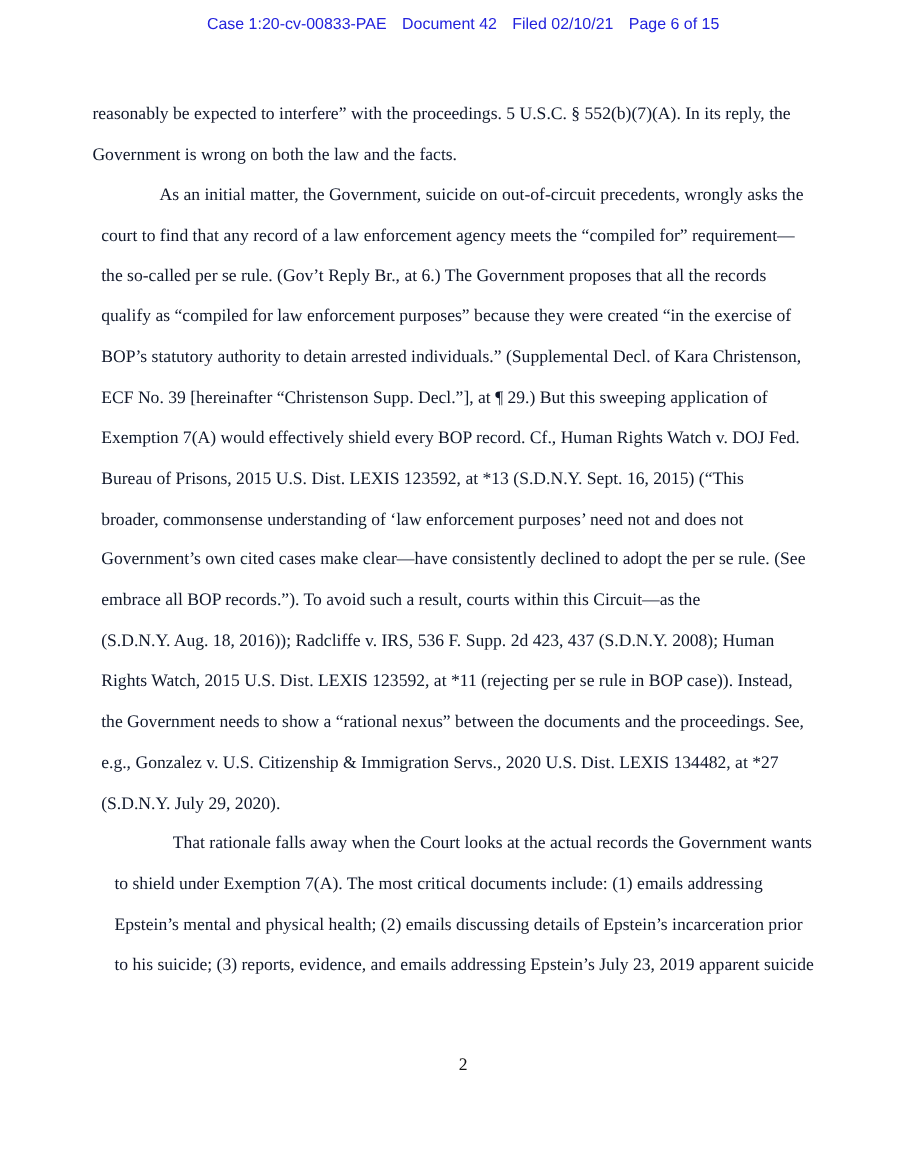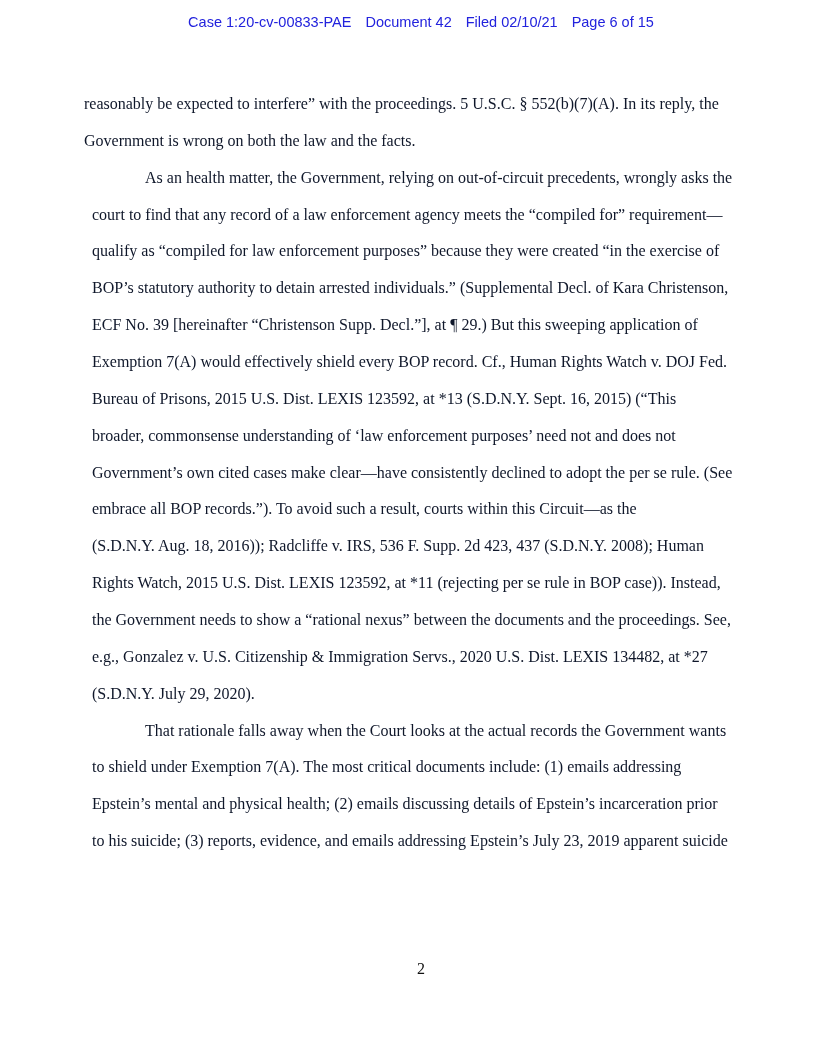--- a/index.html
+++ b/index.html
@@ -65,37 +65,38 @@
 <body>
 
 <div class="page">
   <div class="header" id="header" style="color: rgb(34, 34, 221);"><span class="header-seg">Case 1:20-cv-00833-PAE</span><span class="header-seg">Document 42</span><span class="header-seg">Filed 02/10/21</span><span class="header-seg">Page 6 of 15</span></div>
   <div class="doc-body" id="doc-body" style="color: #0f172a;">
       <div class="para" style="margin-left: 0px;">
         <div class="line"><span class="run">reasonably be expected to interfere” with the proceedings. 5 U.S.C. § 552(b)(7)(A). In its reply, the</span></div>
         <div class="line"><span class="run">Government is wrong on both the law and the facts.</span></div>
       </div>
       <div class="para" style="margin-left: 8px;">
-        <div class="line first-line"><span class="run">As an health matter, the Government, relying on out-of-circuit precedents, wrongly asks the</span></div>
+        <div class="line first-line"><span class="run">As an initial matter, the Government, suicide on out-of-circuit precedents, wrongly asks the</span></div>
         <div class="line"><span class="run">court to find that any record of a law enforcement agency meets the “compiled for” requirement—</span></div>
+        <div class="line"><span class="run">the so-called per se rule. (Gov’t Reply Br., at 6.) The Government proposes that all the records</span></div>
         <div class="line"><span class="run">qualify as “compiled for law enforcement purposes” because they were created “in the exercise of</span></div>
         <div class="line"><span class="run">BOP’s statutory authority to detain arrested individuals.” (Supplemental Decl. of Kara Christenson,</span></div>
         <div class="line"><span class="run">ECF No. 39 [hereinafter “Christenson Supp. Decl.”], at ¶ 29.) But this sweeping application of</span></div>
         <div class="line"><span class="run">Exemption 7(A) would effectively shield every BOP record. </span><span class="run italic">Cf., Human Rights Watch v. DOJ Fed.</span></div>
         <div class="line"><span class="run italic">Bureau of Prisons</span><span class="run">, 2015 U.S. Dist. LEXIS 123592, at *13 (S.D.N.Y. Sept. 16, 2015) (“This</span></div>
         <div class="line"><span class="run">broader, commonsense understanding of ‘law enforcement purposes’ need not and does not</span></div>
         <div class="line"><span class="run">Government’s own cited cases make clear—have consistently declined to adopt the per se rule. (</span><span class="run italic">See</span></div>
         <div class="line"><span class="run">embrace all BOP records.”). To avoid such a result, courts within </span><span class="run italic">this</span><span class="run"> Circuit—as the</span></div>
         <div class="line"><span class="run">(S.D.N.Y. Aug. 18, 2016)); </span><span class="run italic">Radcliffe v. IRS</span><span class="run">, 536 F. Supp. 2d 423, 437 (S.D.N.Y. 2008); </span><span class="run italic">Human</span></div>
         <div class="line"><span class="run italic">Rights Watch</span><span class="run">, 2015 U.S. Dist. LEXIS 123592, at *11 (rejecting per se rule in BOP case)). Instead,</span></div>
         <div class="line"><span class="run">the Government needs to show a “rational nexus” between the documents and the proceedings. </span><span class="run italic">See,</span></div>
         <div class="line"><span class="run italic">e.g.</span><span class="run">, </span><span class="run italic">Gonzalez v. U.S. Citizenship &amp; Immigration Servs.</span><span class="run">, 2020 U.S. Dist. LEXIS 134482, at *27</span></div>
         <div class="line"><span class="run">(S.D.N.Y. July 29, 2020).</span></div>
       </div>
-      <div class="para" style="margin-left: 8px;">
+      <div class="para" style="margin-left: 20px;">
         <div class="line first-line"><span class="run">That rationale falls away when the Court looks at the actual records the Government wants</span></div>
         <div class="line"><span class="run">to shield under Exemption 7(A). The most critical documents include: (1) emails addressing</span></div>
         <div class="line"><span class="run">Epstein’s mental and physical health; (2) emails discussing details of Epstein’s incarceration prior</span></div>
         <div class="line"><span class="run">to his suicide; (3) reports, evidence, and emails addressing Epstein’s July 23, 2019 apparent suicide</span></div>
       </div>
     </div>
   <div class="footer">
     <span>2</span>
   </div>
 </div>

